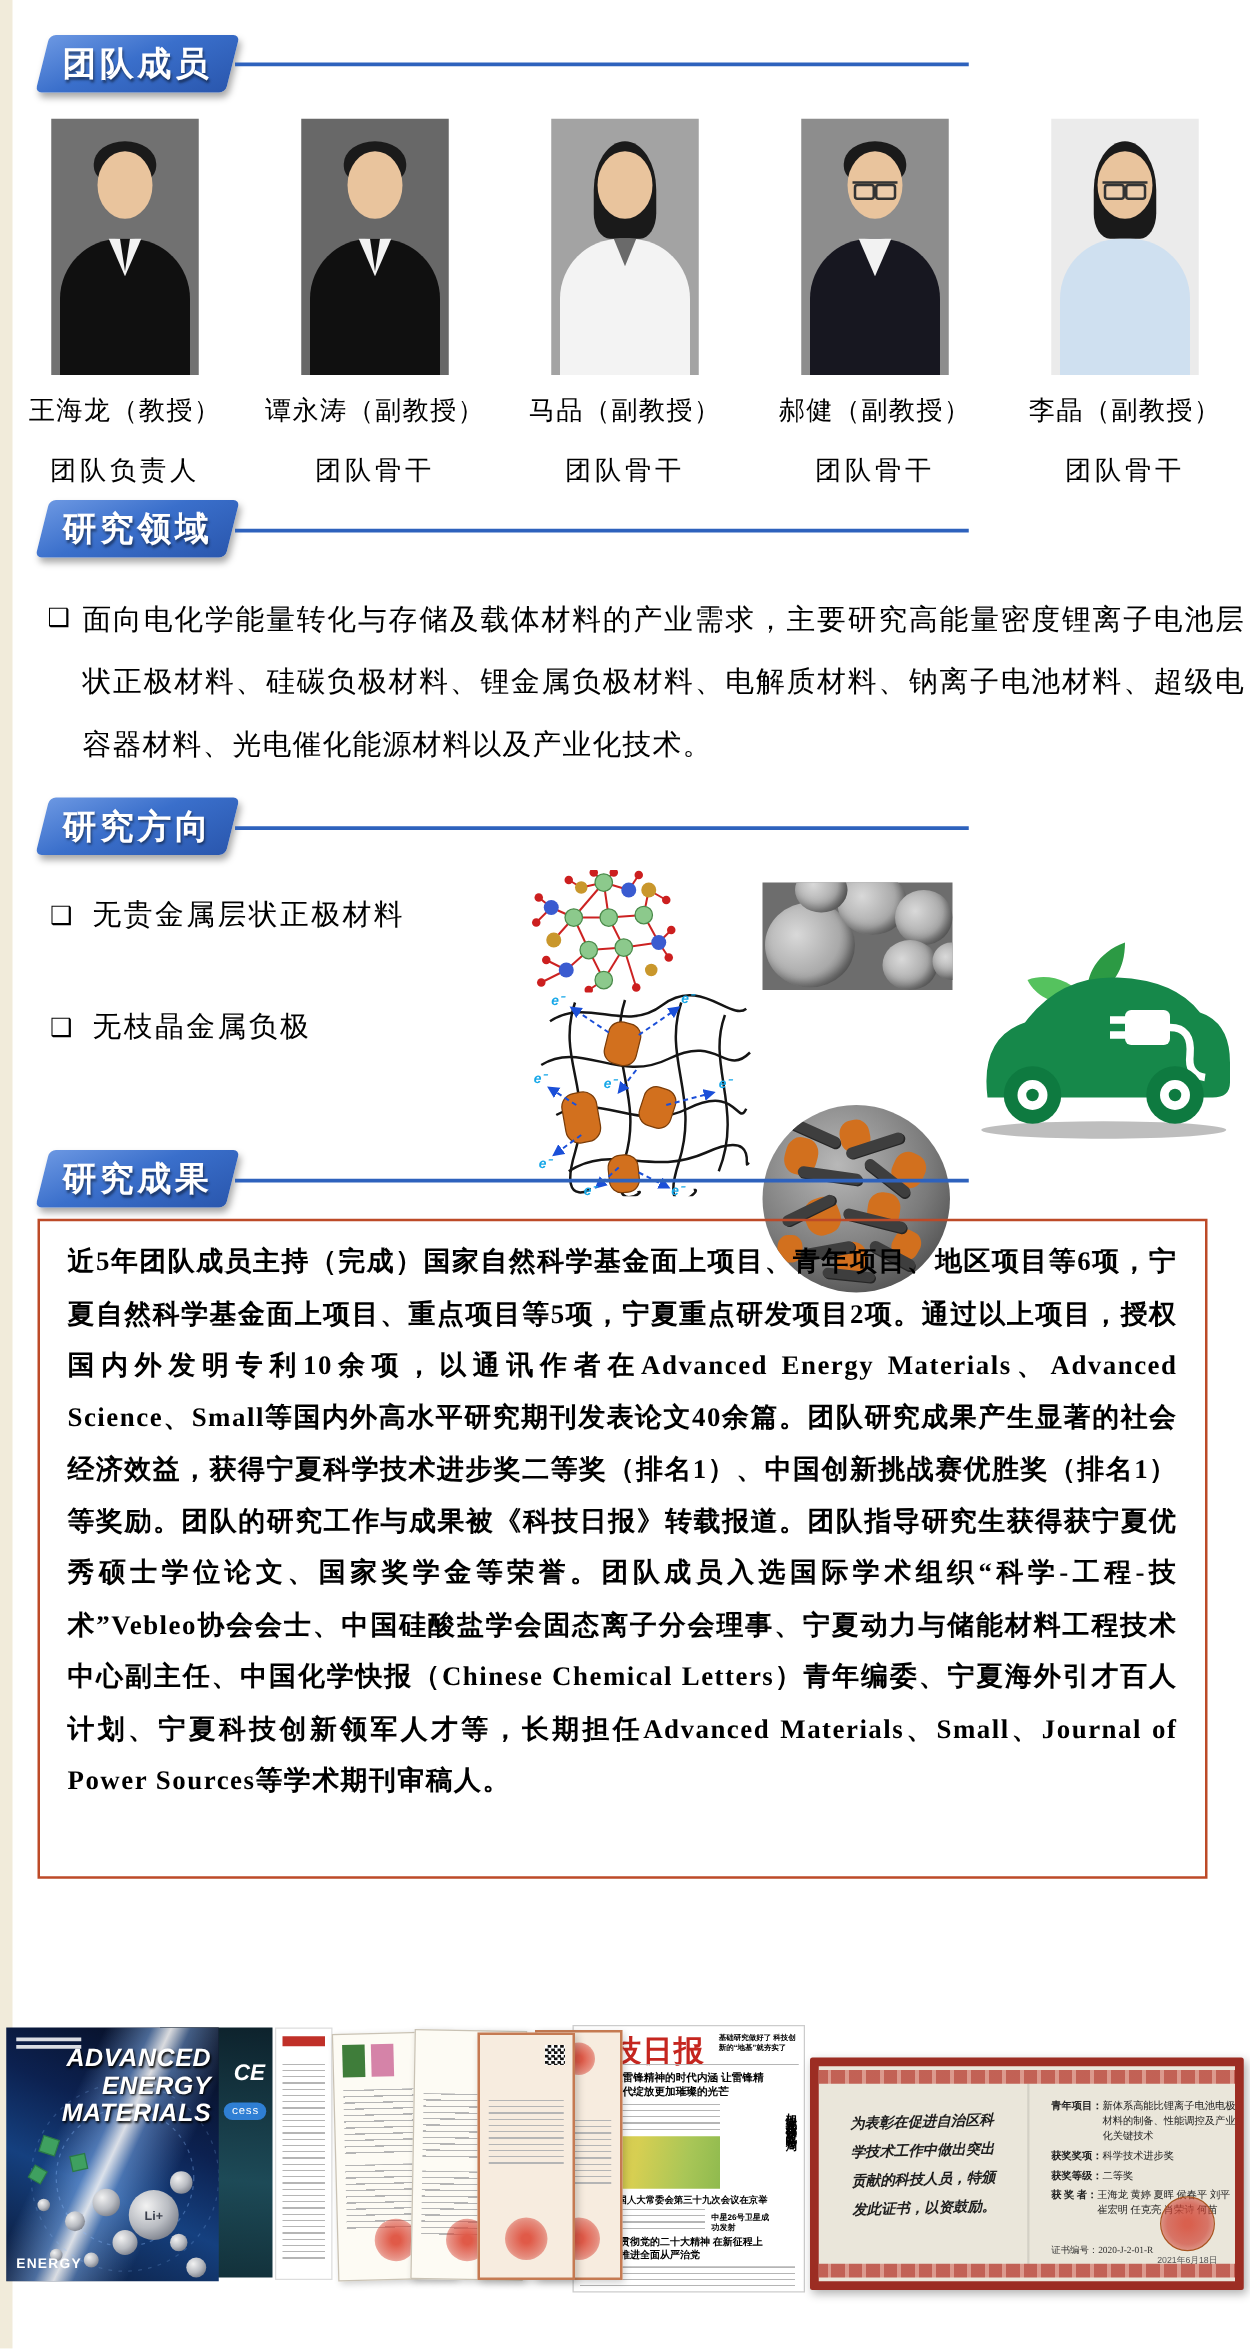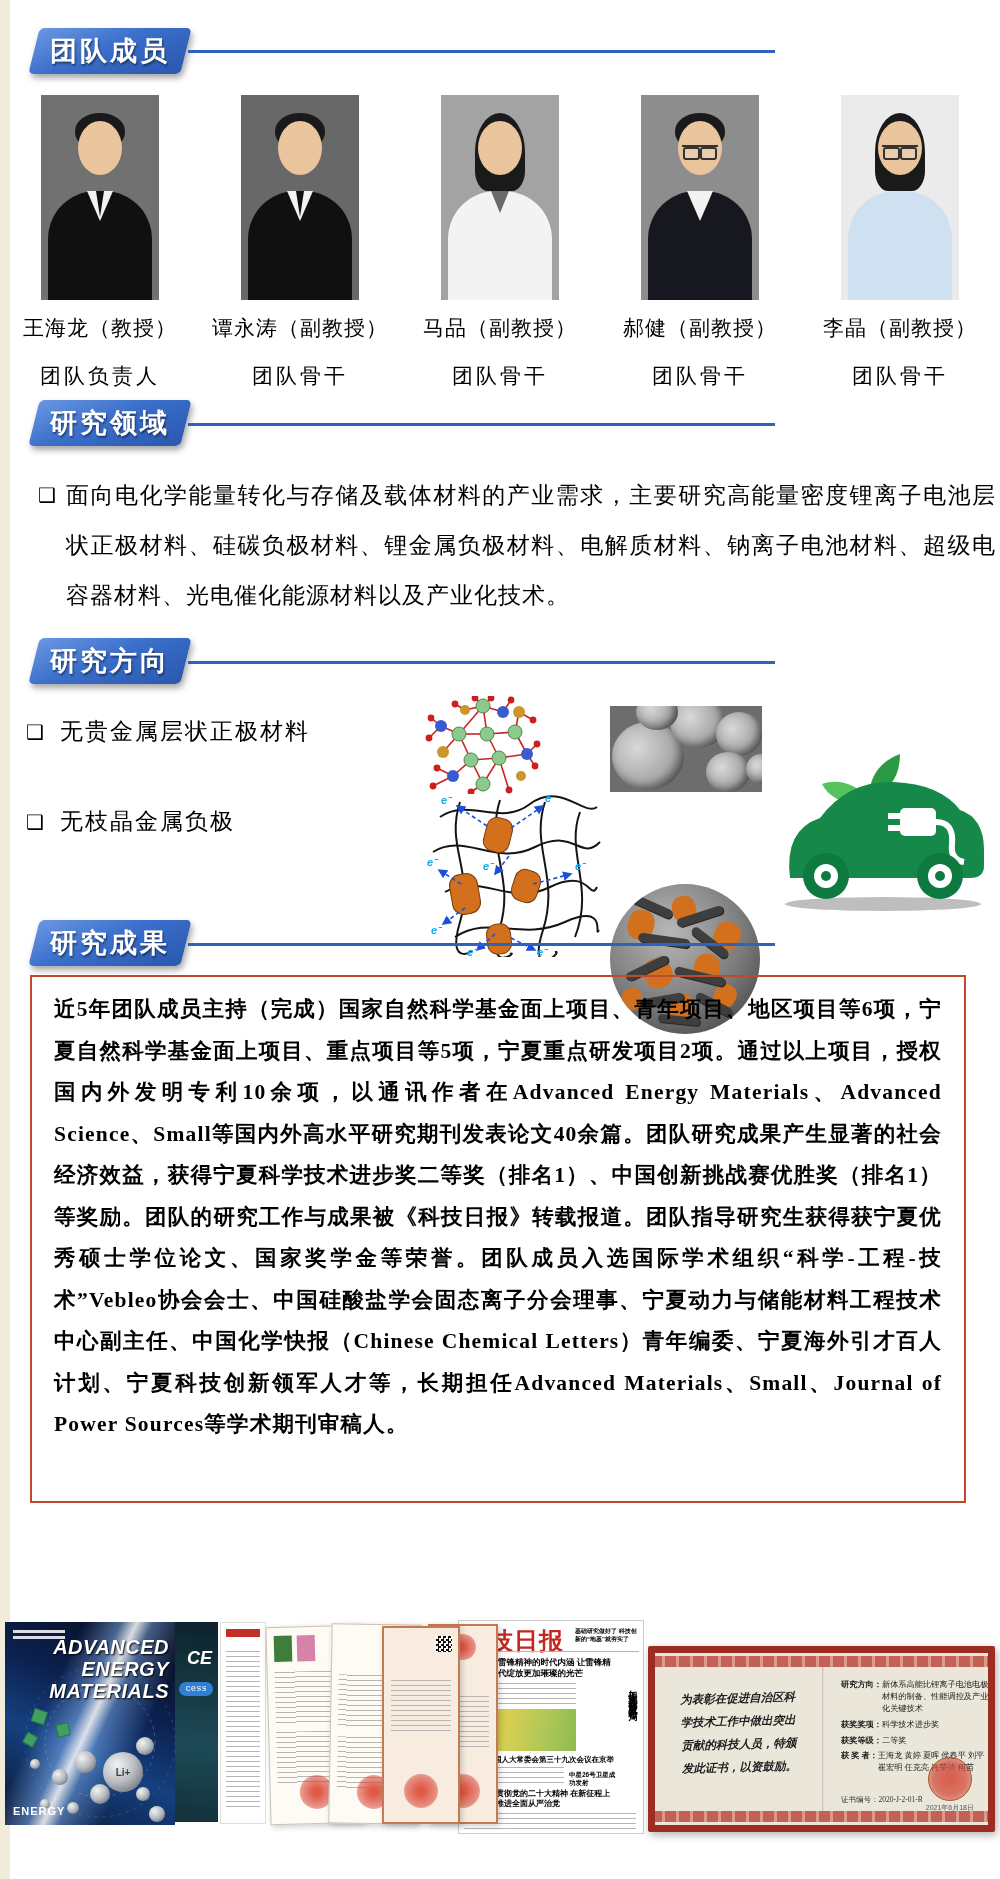--- a/index.html
+++ b/index.html
@@ -36,21 +36,21 @@
       border-left:4px solid transparent;border-right:4px solid transparent;border-top:26px solid #101010;}
   .v3 .torso::before{content:"";position:absolute;top:0;left:50%;transform:translateX(-50%);
       border-left:9px solid transparent;border-right:9px solid transparent;border-top:22px solid #6a6a6a;}
   .m-name{margin-top:14px;font-size:21px;letter-spacing:1px;}
   .m-role{margin-top:20px;font-size:21px;letter-spacing:3px;}
 
   
   .fields-para{position:absolute;left:38px;top:470px;width:930px;font-size:23px;line-height:50px;
       text-align:justify;padding-left:28px;letter-spacing:1px;}
   .sq-bullet{position:absolute;left:0;top:0;font-size:20px;}
-  .dir-item{position:absolute;left:26px;font-size:23px;letter-spacing:2px;}
+  .dir-item{position:absolute;left:40px;font-size:23px;letter-spacing:2px;}
   .dir-item .sq{margin-right:14px;font-size:20px;}
 
   
   .gfx{position:absolute;}
   .sem-box{width:152px;height:86px;background:#6d6d6d;overflow:hidden;position:relative;}
   .sem-ball{position:absolute;border-radius:50%;background:radial-gradient(circle at 35% 38%,#d9d9d9,#a9a9a9 55%,#666 88%);box-shadow:inset -3px -4px 8px rgba(0,0,0,.35);}
   .comp-sphere{width:150px;height:150px;border-radius:50%;position:relative;overflow:hidden;
       background:radial-gradient(circle at 40% 32%,#b8b8b8,#7a7a7a 55%,#3c3c3c 95%);}
   .blob{position:absolute;background:#d2701e;border-radius:42%;}
   .worm{position:absolute;background:#3e3e3e;border-radius:6px;box-shadow:1px 1px 0 #262626;}
@@ -463,21 +463,21 @@
     </div>
 
     <div class="cert">
       <div class="cert-inner">
         <div class="lace top"></div>
         <div class="lace bot"></div>
         <div class="fold"></div>
         <div class="cert-left">为表彰在促进自治区科学技术工作中做出突出贡献的科技人员，特颁发此证书，以资鼓励。</div>
         <div class="cert-right">
           <div class="cert-row">
-              <span class="cert-label">研究方向：</span>
+              <span class="cert-label">青年项目：</span>
               <span class="cert-value">新体系高能比锂离子电池电极材料的制备、性能调控及产业化关键技术</span>
             </div>
           <div class="cert-row">
               <span class="cert-label">获奖奖项：</span>
               <span class="cert-value">科学技术进步奖</span>
             </div>
           <div class="cert-row">
               <span class="cert-label">获奖等级：</span>
               <span class="cert-value">二等奖</span>
             </div>

